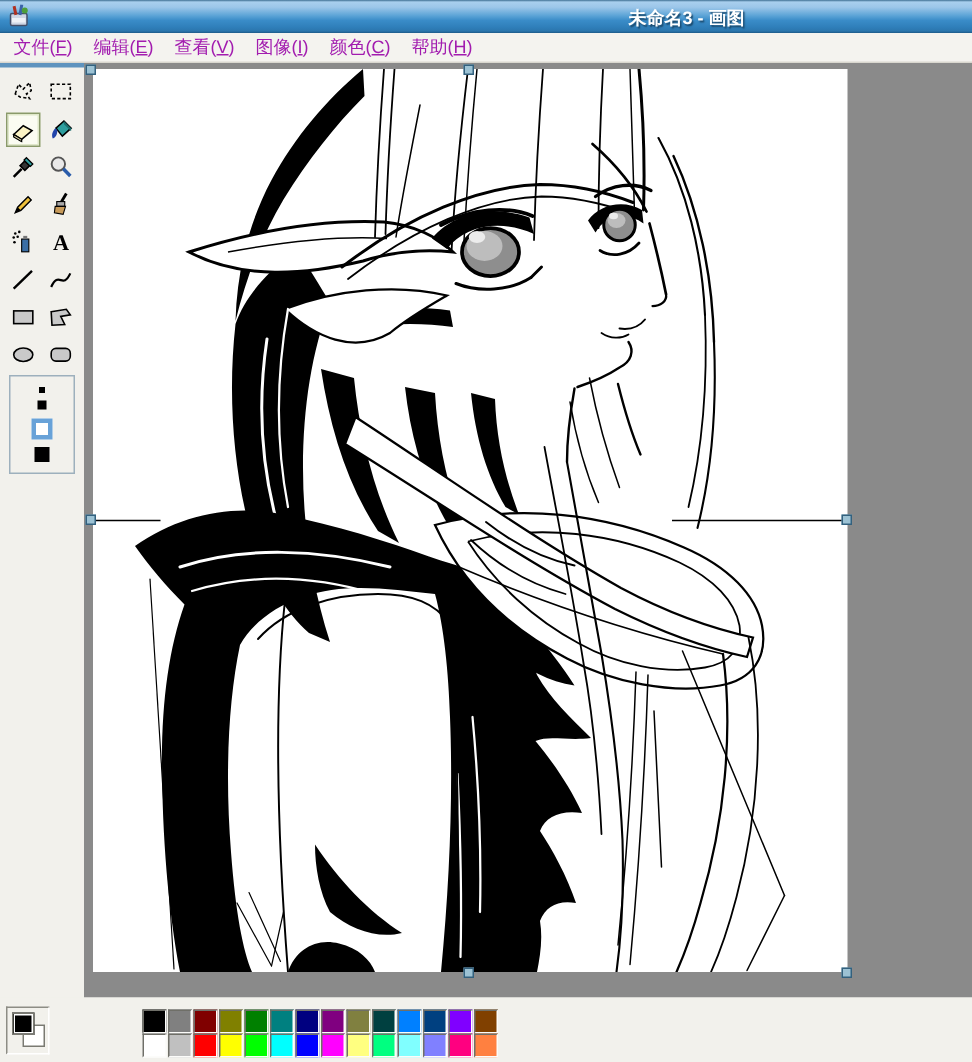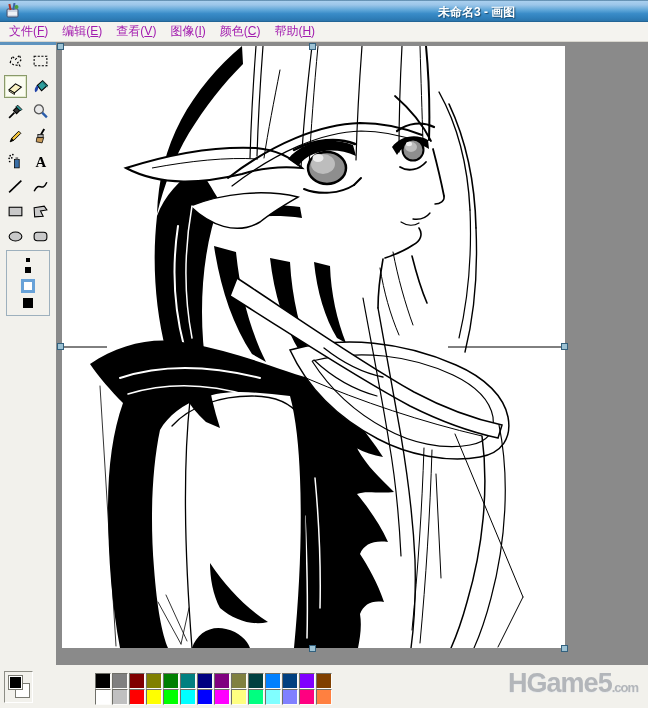--- a/index.html
+++ b/index.html
@@ -3,21 +3,21 @@
 <meta charset="utf-8">
 <style>
   html,body{margin:0;padding:0;}
   body{width:648px;height:708px;overflow:hidden;font-family:"Liberation Sans","DejaVu Sans",sans-serif;background:#f1f0ea;}
   .window{position:relative;width:648px;height:708px;}
 
   
   .titlebar{position:relative;height:22px;
     background:linear-gradient(#3f6f93 0%, #a9cfee 6%, #9cc6e9 22%, #5aa3d6 48%, #3a8cc8 62%, #2f7fba 82%, #2b76ad 94%, #1d5a88 100%);}
   .titlebar .appicon{position:absolute;left:5px;top:3px;width:16px;height:16px;}
-  .titlebar .title{position:absolute;left:438px;top:4px;font-size:12px;font-weight:bold;color:#fff;
+  .titlebar .title{position:absolute;left:419px;top:4px;font-size:12px;font-weight:bold;color:#fff;
     text-shadow:1px 1px 1px #1a4a6e;white-space:nowrap;}
 
   
   .menubar{height:20px;background:#f4f3ef;border-bottom:1px solid #d9d7cf;display:flex;align-items:center;padding-left:2px;box-sizing:border-box;}
   .menu-item{font-size:12px;color:#a21caf;padding:2px 7px;cursor:default;white-space:nowrap;}
 
   
   .main{display:flex;height:623px;}
   .toolbar{position:relative;width:56px;background:#f2f1ec;flex:0 0 56px;}
   .toolbar .topline{position:absolute;left:0;top:0;width:56px;height:3px;background:#5e93be;}
@@ -353,18 +353,15 @@
           <div class="swatch" style="background: rgb(0, 0, 255);"></div>
           <div class="swatch" style="background: rgb(255, 0, 255);"></div>
           <div class="swatch" style="background: rgb(255, 255, 128);"></div>
           <div class="swatch" style="background: rgb(0, 255, 128);"></div>
           <div class="swatch" style="background: rgb(128, 255, 255);"></div>
           <div class="swatch" style="background: rgb(128, 128, 255);"></div>
           <div class="swatch" style="background: rgb(255, 0, 128);"></div>
           <div class="swatch" style="background: rgb(255, 128, 64);"></div>
         </div>
     </div>
-    <div class="watermark">
-      <span class="big">HGame5</span><span class="small">.com</span>
-    </div>
   </div>
 
 </div>
 
 </body></html>

